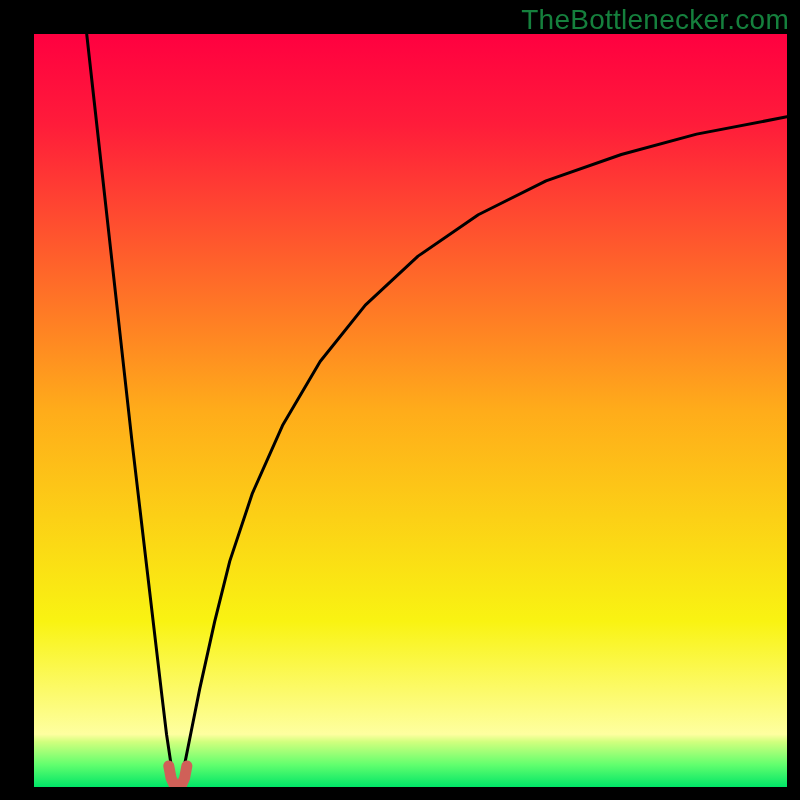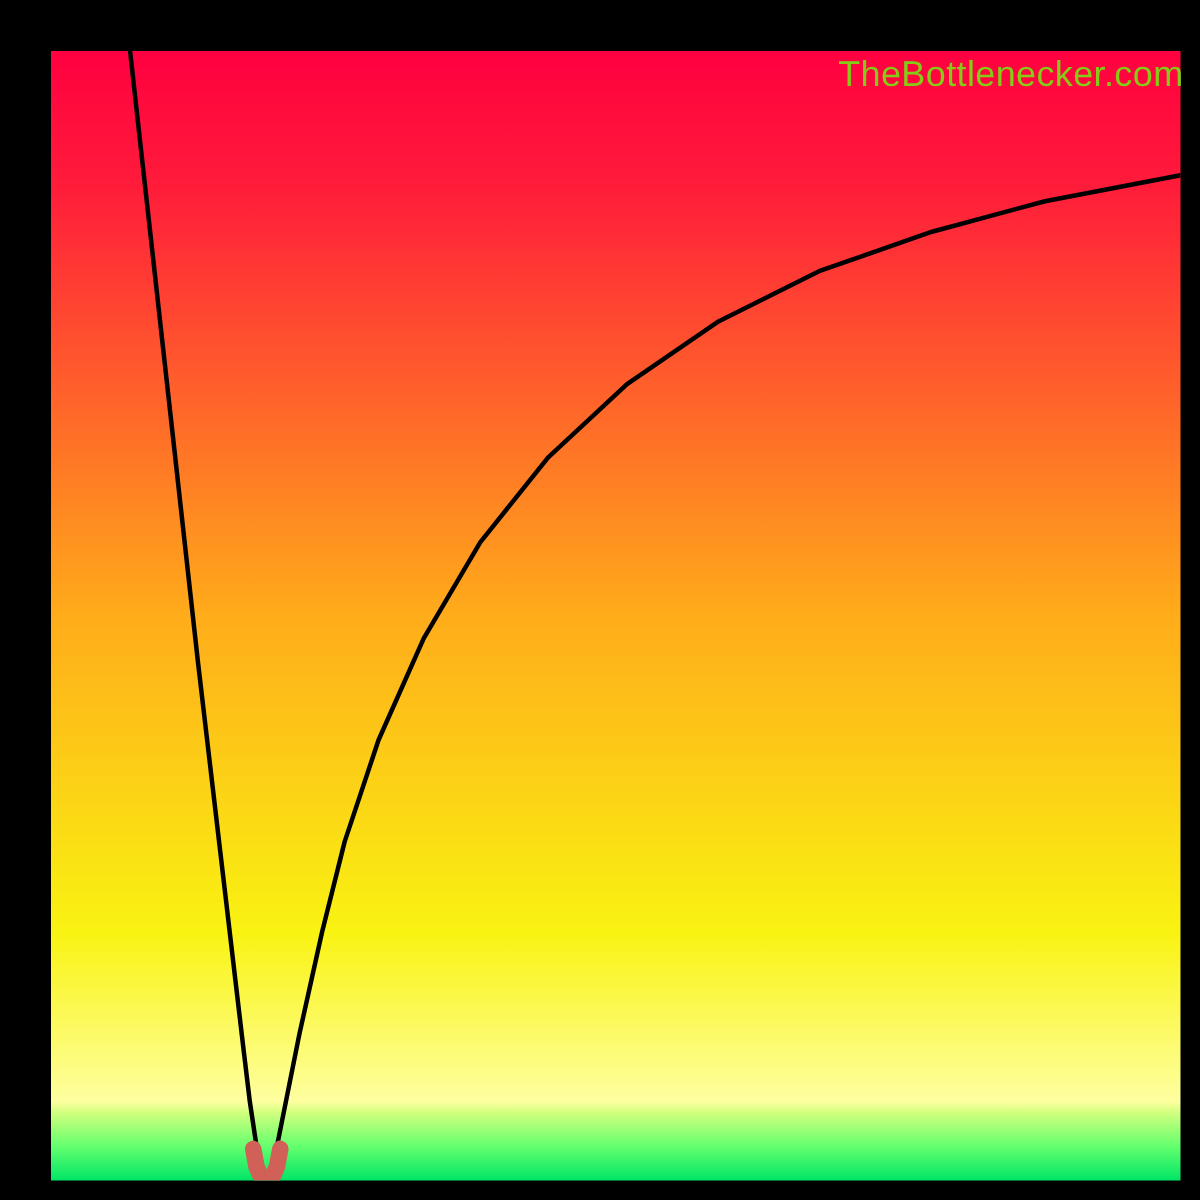--- a/index.html
+++ b/index.html
@@ -47,16 +47,16 @@
 
   <g id="curves" clip-path="url(#plot-clip)">
       <path d="M86.71 34.00 L94.24 101.77 L101.77 169.54 L109.30 237.31 L116.83 305.08 L124.36 372.85 L131.89 440.62 L139.42 504.63 L146.95 568.63 L154.48 632.63 L162.01 696.64 L166.53 734.29 L171.05 764.41 L174.06 779.47 " fill="none" stroke="#000000" stroke-width="3" stroke-linecap="round" stroke-linejoin="round"></path>
       <path d="M181.59 779.47 L184.60 764.41 L192.13 726.76 L199.66 689.11 L214.72 621.34 L229.78 561.10 L252.37 493.33 L282.49 425.56 L320.14 361.56 L365.32 305.08 L418.03 256.13 L478.27 214.72 L546.04 180.83 L621.34 154.48 L696.64 134.15 L787.00 116.83 " fill="none" stroke="#000000" stroke-width="3" stroke-linecap="round" stroke-linejoin="round"></path>
       <path d="M168.79 765.92 L171.05 777.96 L174.06 784.74 L177.82 787.00 L181.59 784.74 L184.60 777.96 L186.86 765.92 " fill="none" stroke="#d06058" stroke-width="11" stroke-linecap="round" stroke-linejoin="round"></path>
     </g>
 </svg>
 
 <div id="black-frame" class="frame" style="left: 34px; top: 34px; width: 753px; height: 753px;"></div>
 
-<div id="attr" class="attribution" style="right: 11px; top: 4px; font-size: 24px; color: #84cc16; margin-top: 32px;">TheBottlenecker.com</div>
+<div id="attr" class="attribution" style="right: 11px; top: 4px; font-size: 28px; color: #15803d;">TheBottlenecker.com</div>
 
 
 
 
 </body></html>

